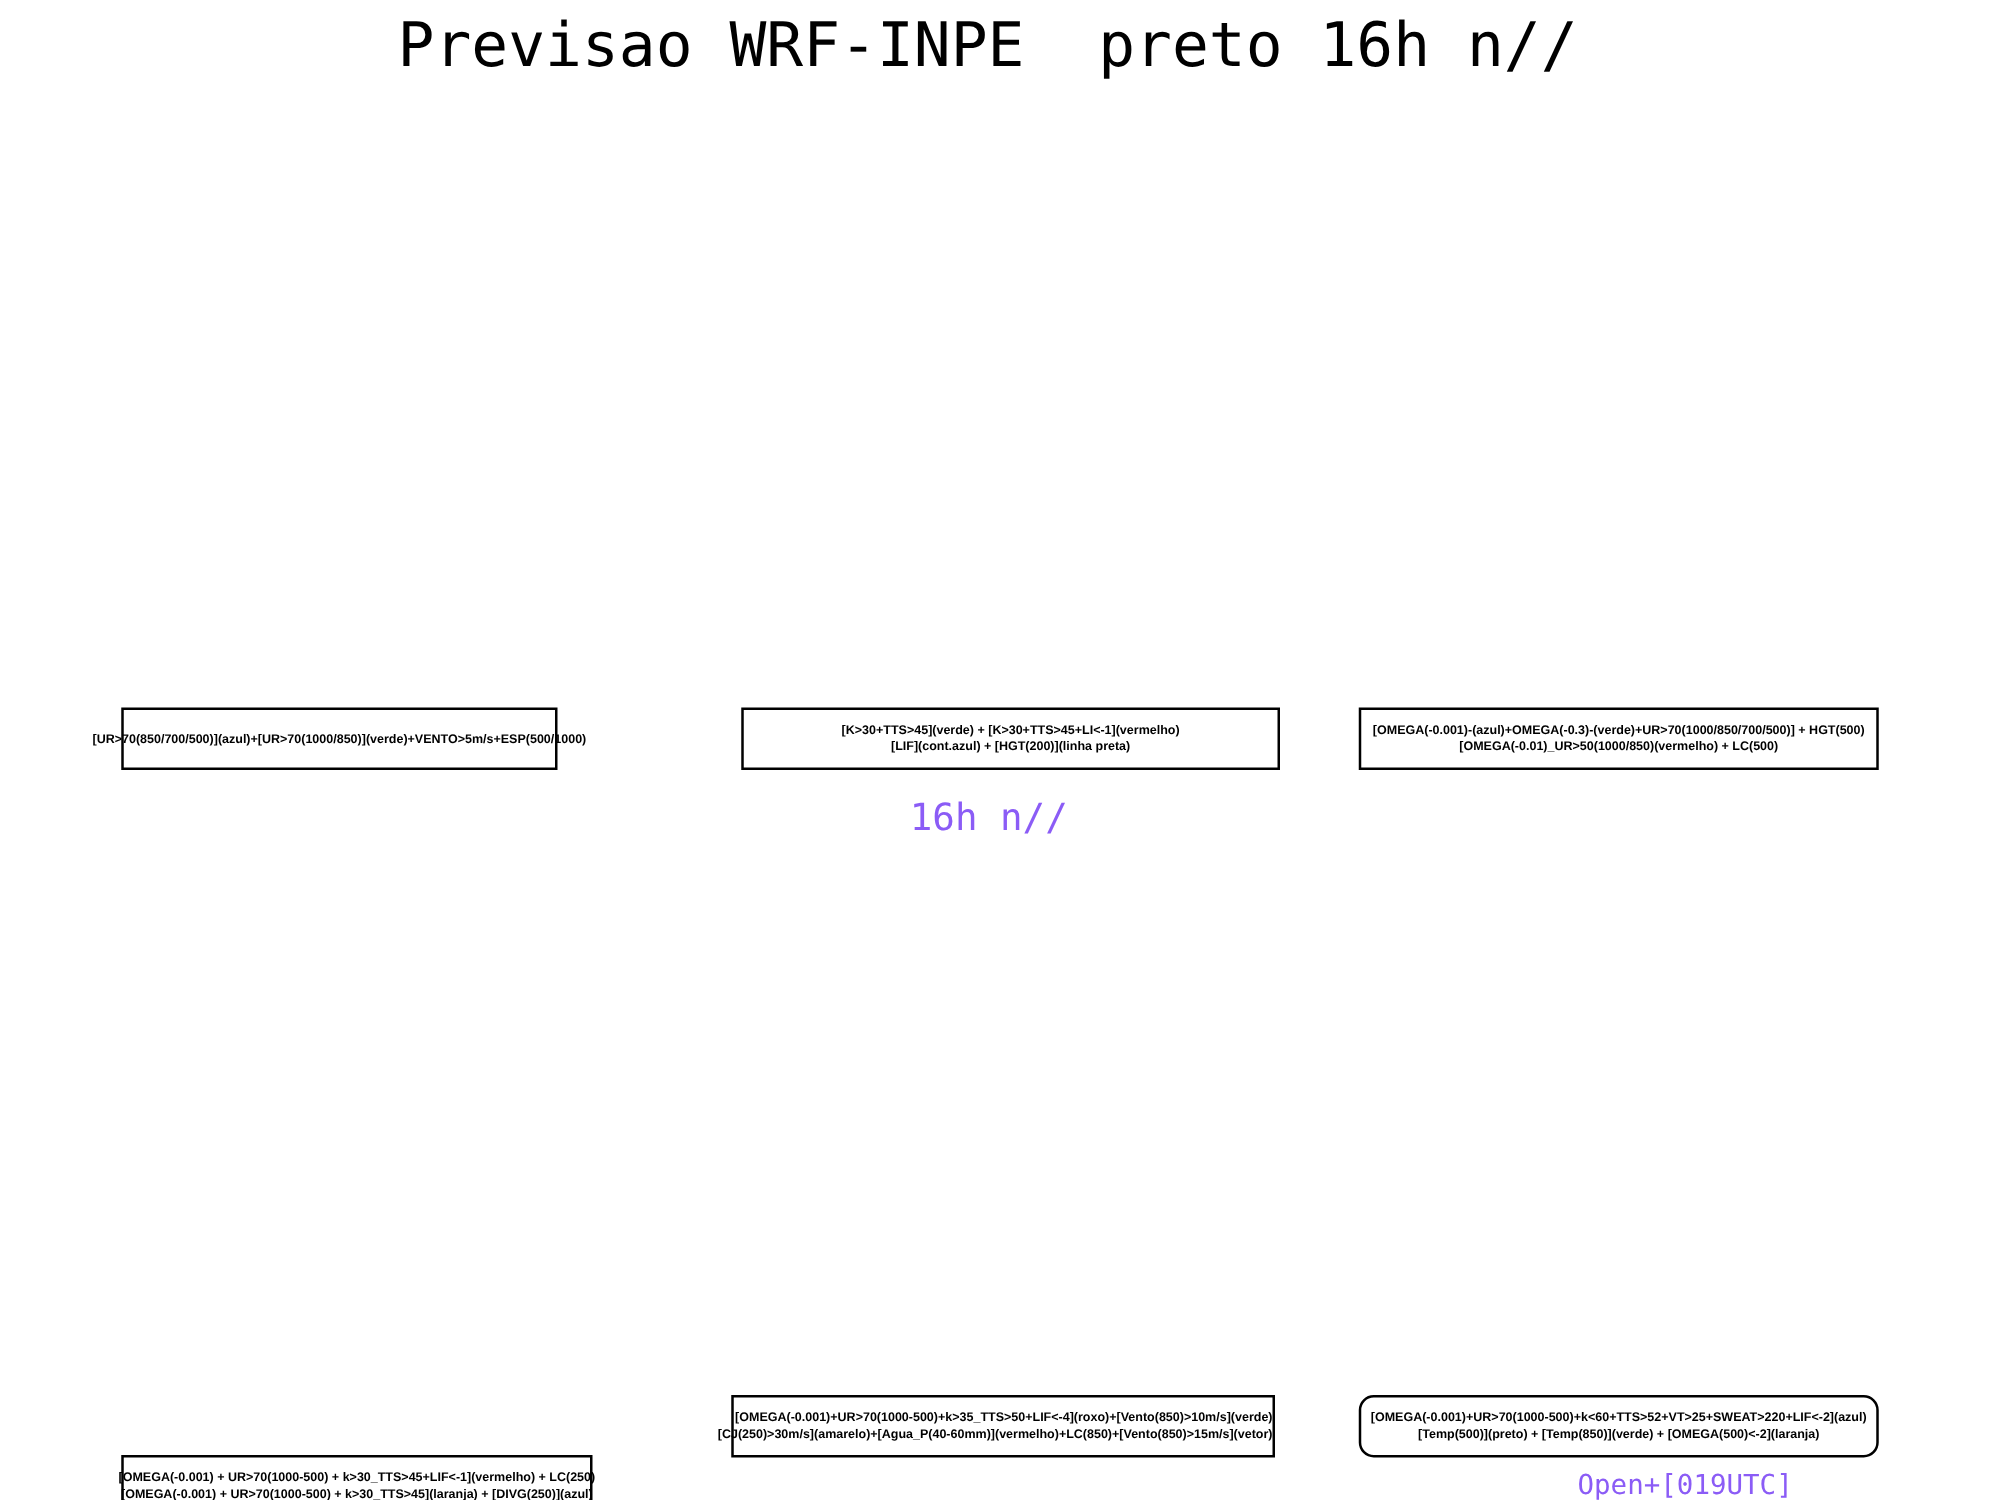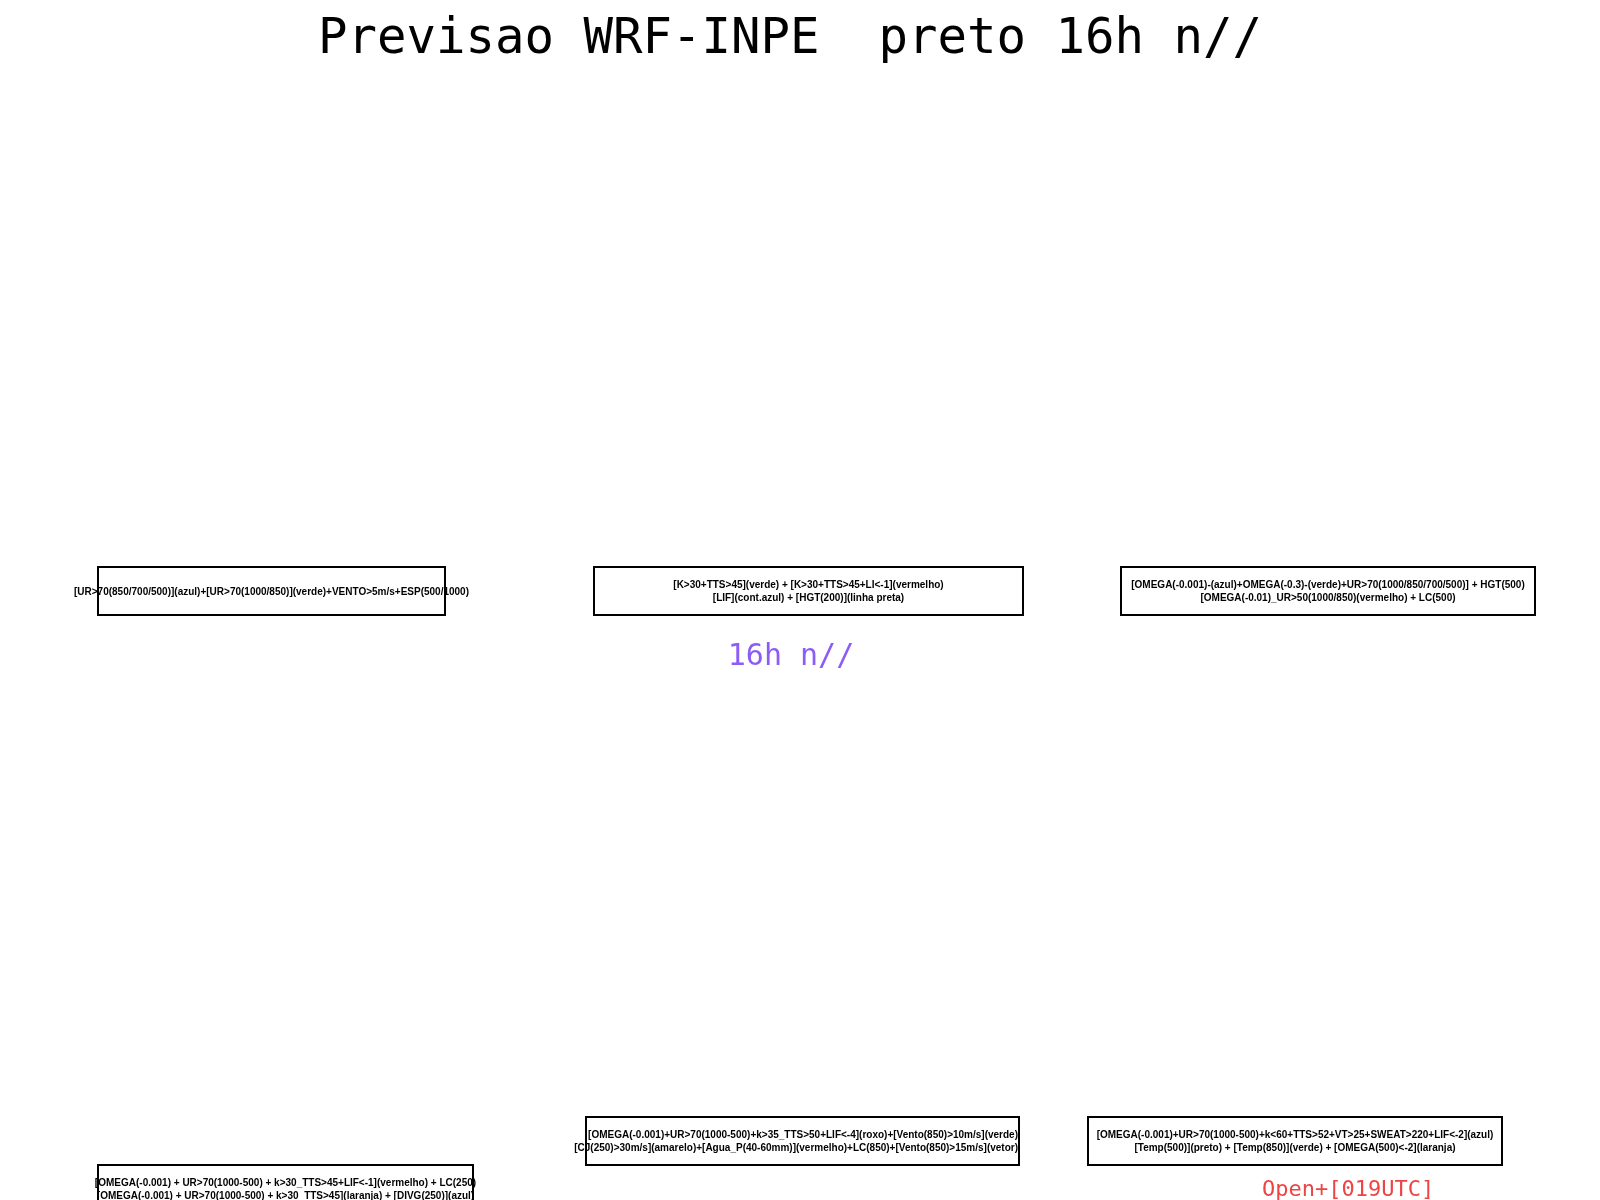--- a/index.html
+++ b/index.html
@@ -35,42 +35,42 @@
     text-align: center;
     font-family: "Liberation Sans", sans-serif;
     font-size: 10px;
     font-weight: bold;
     line-height: 13px;
     white-space: nowrap;
   }
   .caption-line { display: block; }
   #box-top-left      { left: 97px;   top: 566px;  width: 349px; }
   #box-top-center    { left: 593px;  top: 566px;  width: 431px; }
-  #box-top-right     { left: 1087px; top: 566px;  width: 416px; margin-left: 33px; }
+  #box-top-right     { left: 1087px; top: 566px;  width: 416px; }
   #box-bottom-left   { left: 97px;   top: 1164px; width: 377px; }
   #box-bottom-center { left: 585px;  top: 1116px; width: 435px; align-items: flex-end; }
-  #box-bottom-right  { left: 1087px; top: 1116px; width: 416px; }
+  #box-bottom-right  { left: 1087px; top: 1116px; width: 416px; border-radius: 12px; }
   .plot-subtitle {
     position: absolute;
     left: 791px;
     top: 637px;
     transform: translateX(-50%);
     font-family: "DejaVu Sans Mono", monospace;
     font-size: 30px;
     white-space: pre;
     color: #8b5cf6;
   }
   .plot-footer {
     position: absolute;
     left: 1262px;
     top: 1176px;
     font-family: "DejaVu Sans Mono", monospace;
     font-size: 22px;
     white-space: pre;
-    color: #ef4444;
+    color: #8b5cf6;
   }
 </style>
 </head>
 <body>
 
 <div class="plot-title">Previsao WRF-INPE  preto 16h n//</div>
 
 <div id="box-top-left" class="caption-box">
   <span class="caption-line">[UR&gt;70(850/700/500)](azul)+[UR&gt;70(1000/850)](verde)+VENTO&gt;5m/s+ESP(500/1000)</span>
 </div>

